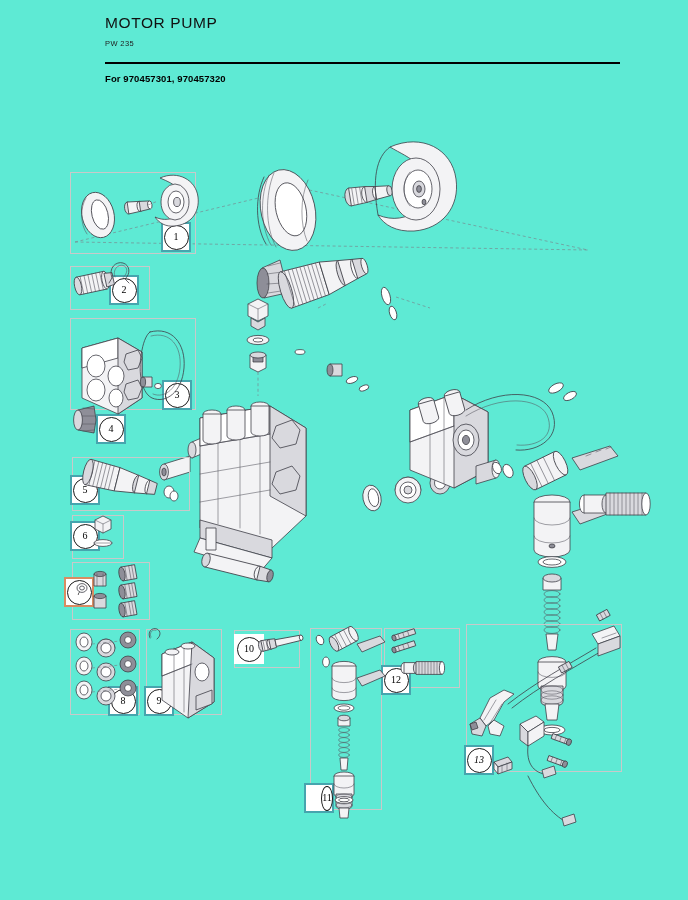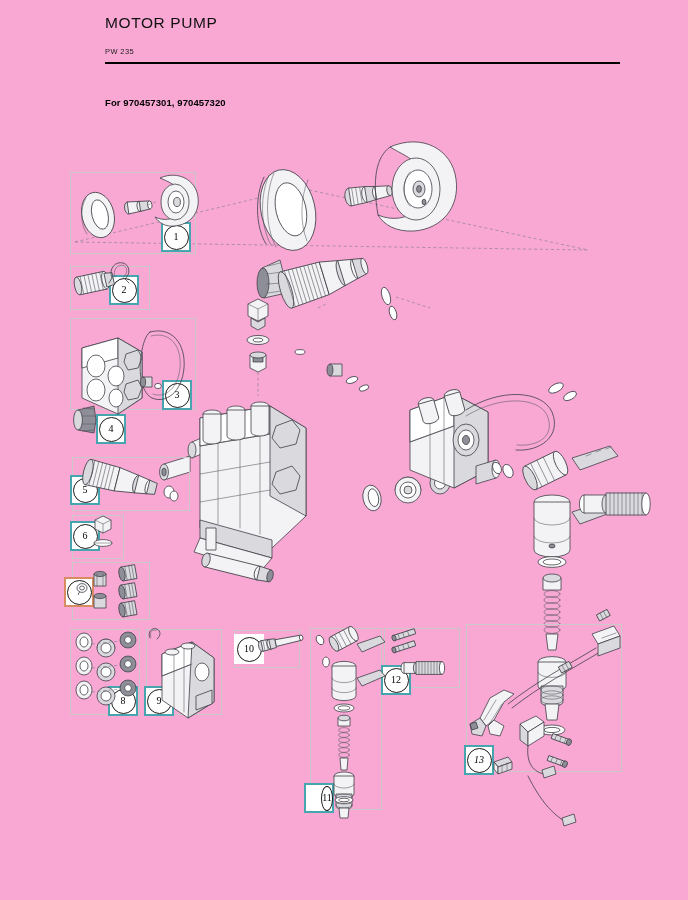--- a/index.html
+++ b/index.html
@@ -1,28 +1,28 @@
 <!DOCTYPE html>
 <html><head>
 <meta charset="utf-8">
 <title>Motor Pump Parts Diagram</title>
 <style>
   html,body{margin:0;padding:0;background:#ffffff;}
   body{
     width:688px;height:900px;position:relative;overflow:hidden;
     font-family:"Liberation Sans", sans-serif;color:#000;
   }
-  .page{position:absolute;inset:0;background:#f9a8d4;}
+  .page{position:absolute;inset:0;background:#5eead4;}
 
   
   .hdr{position:absolute;left:105px;top:14px;width:515px;}
   .hdr-title{font-size:15.5px;letter-spacing:.6px;color:#111;line-height:1.1;}
-  .hdr-sub{font-size:7.5px;letter-spacing:.4px;color:#222;margin-top:16px;}
+  .hdr-sub{font-size:7.5px;letter-spacing:.4px;color:#222;margin-top:8px;}
   .hdr-rule{position:absolute;left:105px;top:62px;width:515px;height:2.4px;background:#000;}
-  .hdr-for{position:absolute;left:105px;top:73px;font-size:9.5px;font-weight:bold;letter-spacing:.1px;color:#000;margin-top:24px;}
+  .hdr-for{position:absolute;left:105px;top:73px;font-size:9.5px;font-weight:bold;letter-spacing:.1px;color:#000;}
 
   
   .canvas{position:absolute;left:0;top:100px;width:688px;height:780px;}
   .canvas svg{position:absolute;left:0;top:0;width:688px;height:780px;overflow:visible;}
 
   
   .panel{position:absolute;border:0.9px solid #c9c9c9;background:transparent;box-sizing:border-box;}
 
   
   .badge{position:absolute;width:30px;height:30px;box-sizing:border-box;

